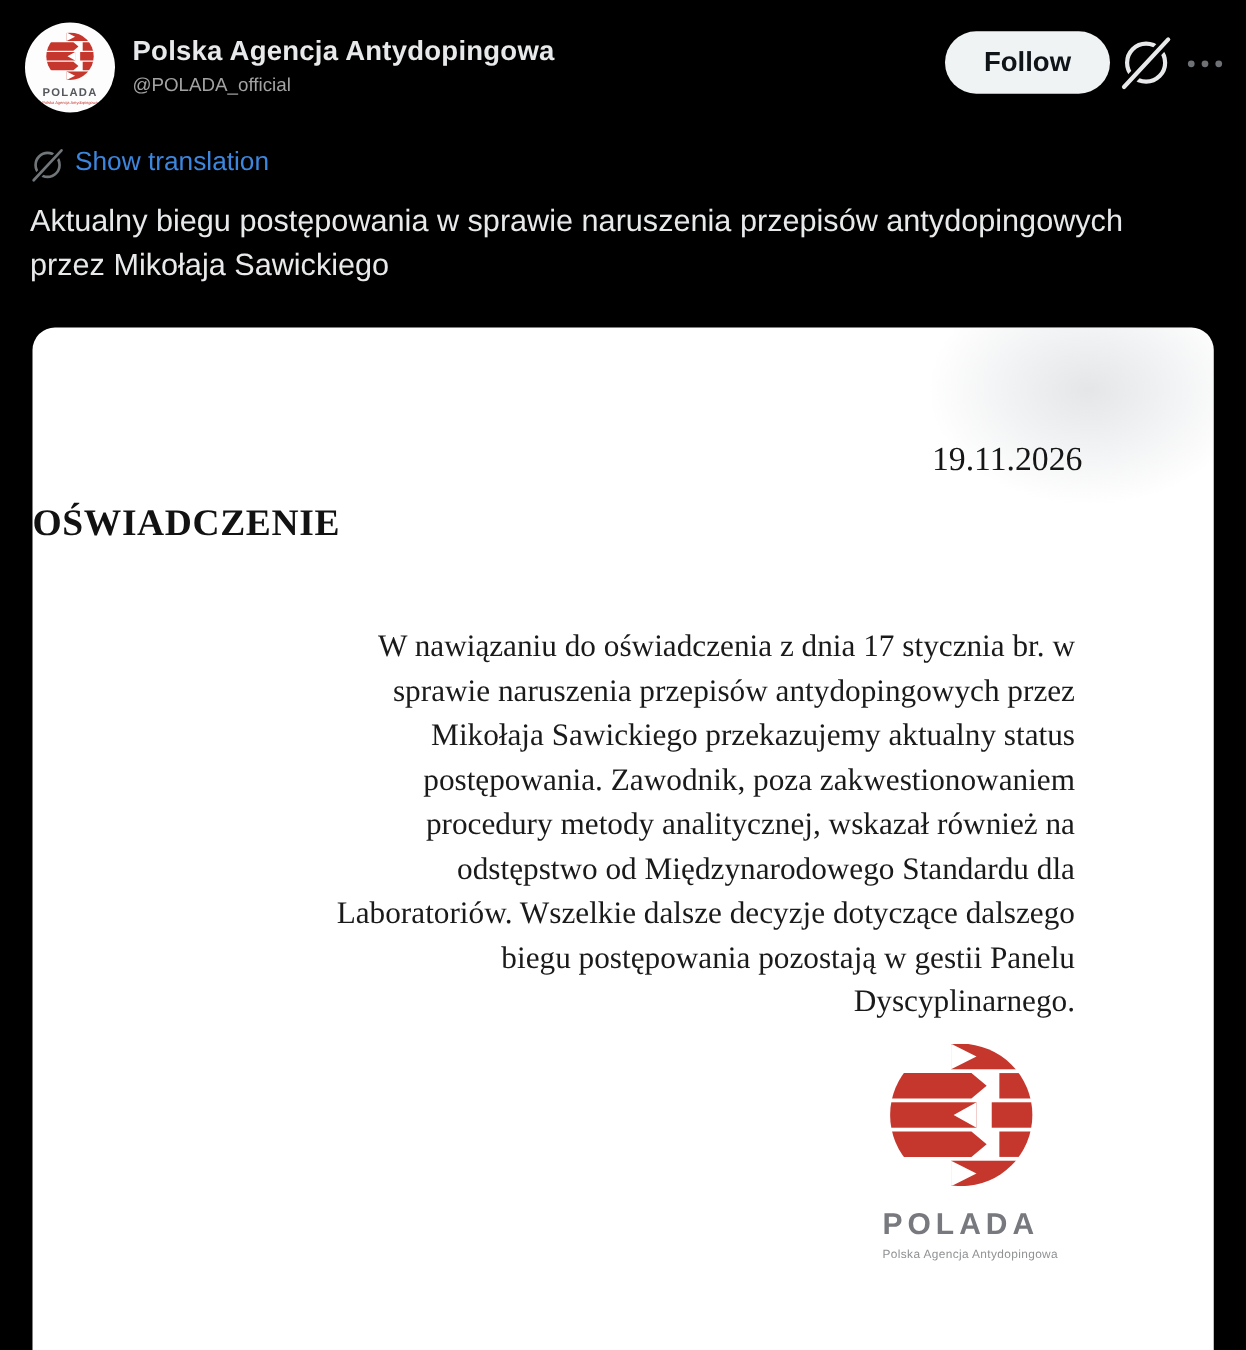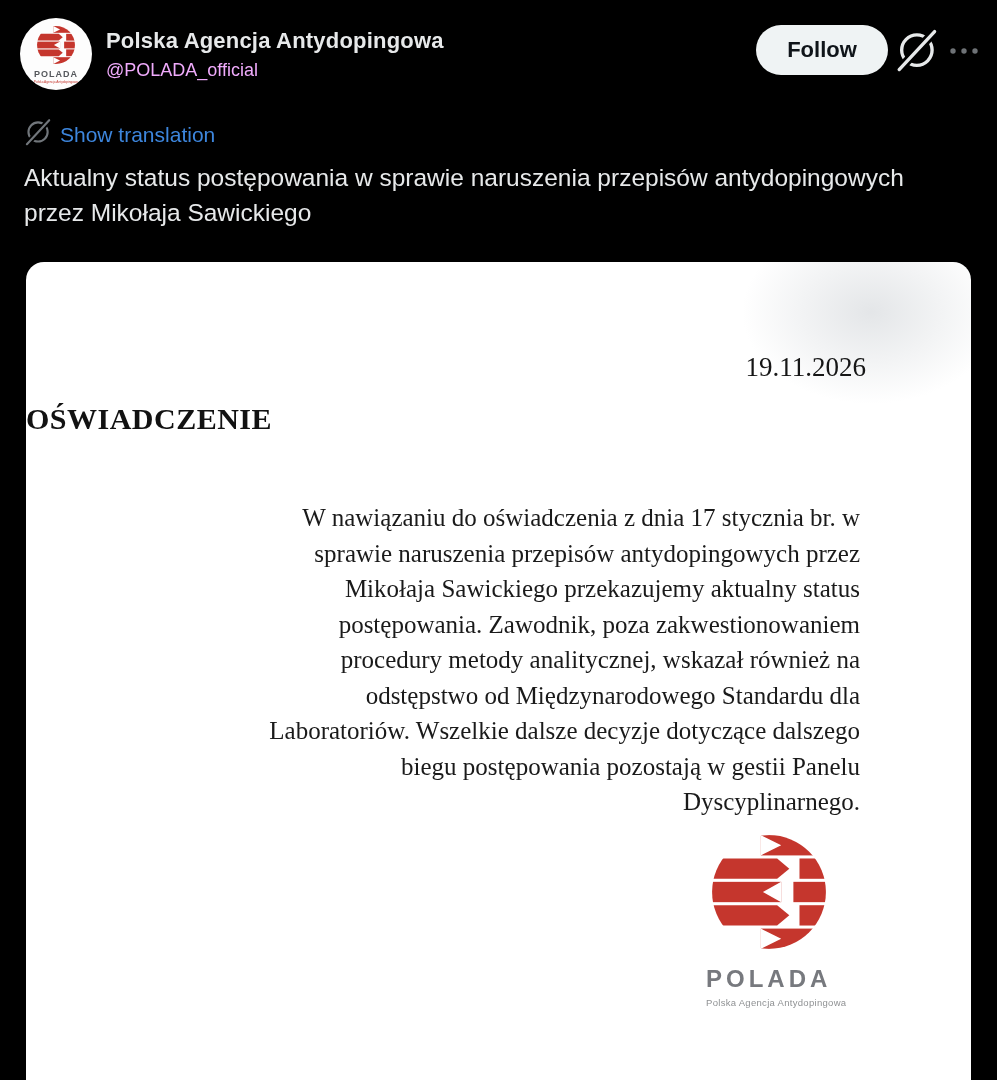--- a/index.html
+++ b/index.html
@@ -10,29 +10,29 @@
   
   .avatar { position:absolute; left:20px; top:18px; width:72px; height:72px;
             border-radius:50%; background:#fdfdfd; overflow:hidden; cursor:pointer; }
   .avatar .logo-svg { position:absolute; left:15px; top:6px; }
   .avatar-logo-text { position:absolute; left:0; top:51px; width:100%; text-align:center;
             font-size:9px; font-weight:bold; color:#55585c; letter-spacing:1px; }
   .avatar-logo-sub { position:absolute; left:0; top:62px; width:100%; text-align:center;
             font-size:3.2px; color:#c5362d; }
   .display-name { position:absolute; left:106px; top:28px; font-size:22px; font-weight:bold;
             color:#e7e9ea; letter-spacing:0.2px; }
-  .user-handle { position:absolute; left:106px; top:60px; font-size:18px; color:#f0abfc; }
+  .user-handle { position:absolute; left:106px; top:60px; font-size:15px; color:#a3a3a3; }
   .follow-btn { position:absolute; left:756px; top:25px; width:132px; height:50px;
             border:none; border-radius:25px; background:#eff3f4; color:#0f1419;
             font-family:"Liberation Sans", sans-serif; font-size:22px; font-weight:bold; cursor:pointer; }
   .grok-top { position:absolute; left:894px; top:28px; width:44px; height:46px; cursor:pointer; }
   .more-btn { position:absolute; left:946px; top:42px; width:38px; height:20px; cursor:pointer; }
 
   
-  .trans-row { position:absolute; left:24px; top:118px; display:flex; align-items:flex-end; gap:9px; cursor:pointer; }
+  .trans-row { position:absolute; left:24px; top:118px; display:flex; align-items:flex-start; gap:9px; cursor:pointer; }
   .trans-label { font-size:21px; color:#3d86dd; }
 
   
   .tweet-text { position:absolute; left:24px; top:160px; width:880px;
             font-size:24.5px; line-height:35px; color:#e7e9ea; }
 
   
   .doc-card { position:absolute; left:26px; top:262px; width:945px; height:818px;
             background:#ffffff; border-radius:18px 18px 0 0; overflow:hidden; cursor:pointer; }
   .doc-blob { position:absolute; right:-40px; top:-50px; width:280px; height:200px;
@@ -101,21 +101,21 @@
 
   <div class="trans-row">
     <svg width="27" height="29" viewBox="0 0 24 26">
       <circle cx="12.5" cy="12.5" r="8.6" fill="none" stroke="#71767b" stroke-width="1.9"></circle>
       <line x1="2" y1="24" x2="23" y2="1.5" stroke="#000000" stroke-width="5"></line>
       <line x1="2.5" y1="23.5" x2="22.5" y2="2" stroke="#71767b" stroke-width="1.9" stroke-linecap="round"></line>
     </svg>
     <span class="trans-label">Show translation</span>
   </div>
 
-  <div class="tweet-text">Aktualny status postępowania w sprawie naruszenia przepisów antydopingowych przez Mikołaja Sawickiego</div>
+  <div class="tweet-text">Aktualny biegu postępowania w sprawie naruszenia przepisów antydopingowych przez Mikołaja Sawickiego</div>
 
   <div class="doc-card">
     <div class="doc-blob"></div>
 
     <div class="doc-date">19.11.2026</div>
     <div class="doc-title">OŚWIADCZENIE</div>
     <div class="doc-body">W nawiązaniu do oświadczenia z dnia 17 stycznia br. w
 sprawie naruszenia przepisów antydopingowych przez
 Mikołaja Sawickiego przekazujemy aktualny status
 postępowania. Zawodnik, poza zakwestionowaniem

